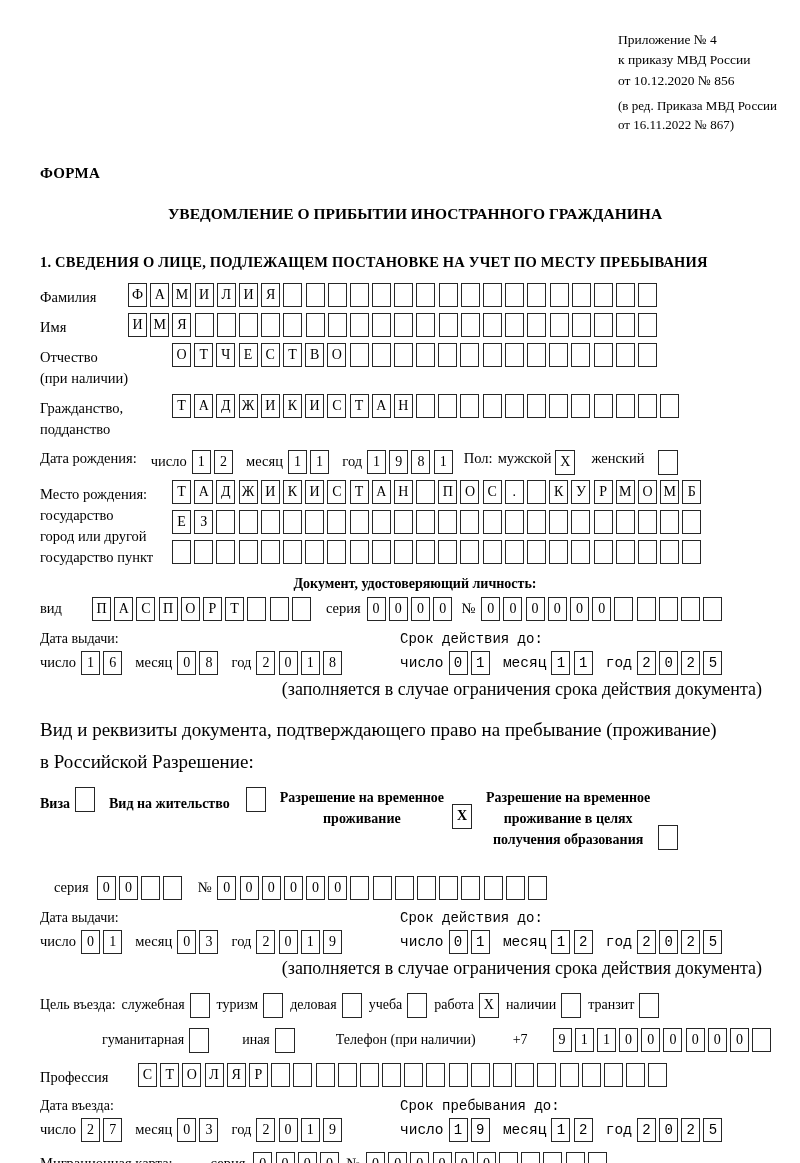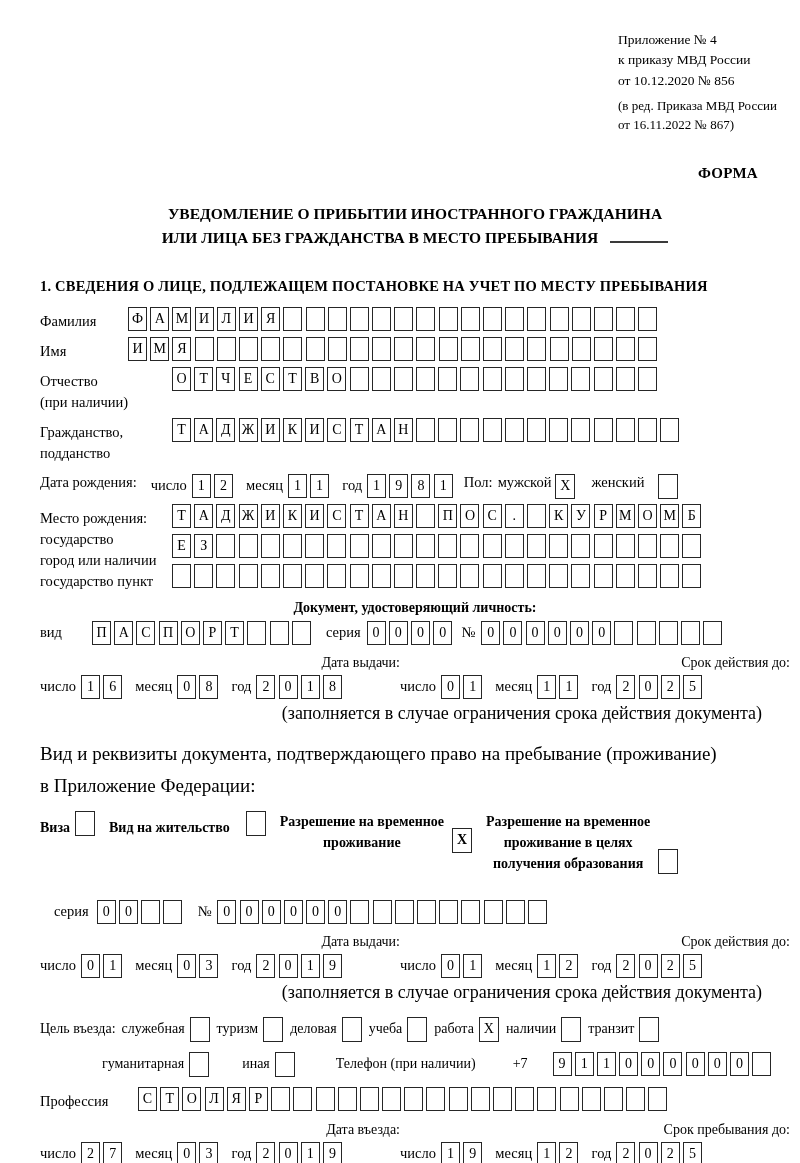--- a/index.html
+++ b/index.html
@@ -5,21 +5,21 @@
   * { box-sizing: border-box; }
   html, body { margin: 0; padding: 0; background: #ffffff; }
   .page {
     width: 800px; min-height: 1163px; background: #fff; color: #000;
     font-family: "Liberation Serif", "DejaVu Serif", serif;
     padding: 30px 10px 20px 40px; position: relative;
   }
   
   .hdr-right { margin-left: 578px; width: 200px; font-size: 13.5px; line-height: 1.5; }
   .hdr-right .amend { margin-top: 5px; font-size: 13px; }
-  .forma { text-align: right; padding-right: 32px; font-weight: bold; font-size: 15px; margin-top: 30px; letter-spacing: .3px; }
+  .forma { text-align: left; padding-right: 32px; font-weight: bold; font-size: 15px; margin-top: 30px; letter-spacing: .3px; }
   
   .title { text-align: center; font-weight: bold; font-size: 15.5px; margin-top: 20px; line-height: 1.55; }
   .blank { display: inline-block; width: 58px; border-bottom: 2px solid #3a3a3a; height: 13px; margin-left: 12px; }
   .sec-h { font-weight: bold; font-size: 14.5px; margin-top: 28px; letter-spacing: .2px; }
   
   .frow { display: flex; align-items: flex-start; margin-top: 5px; font-size: 14.5px; }
   .flabel { flex-shrink: 0; padding-top: 4px; line-height: 1.45; }
   .w78 { width: 88px; } .w110 { width: 132px; } .w122 { width: 132px; }
   .cells { display: flex; flex-wrap: nowrap; align-items: center; }
   .cell {
@@ -28,22 +28,22 @@
     font-size: 14px; flex-shrink: 0; background: #fff;
   }
   .checkbox {
     width: 20px; height: 25px; border: 1.6px solid #262626; display: inline-flex;
     align-items: center; justify-content: center; font-size: 14px; flex-shrink: 0; background:#fff;
   }
   .dw { margin: 0 5px 0 10px; }
   .dw:first-child { margin-left: 0; }
   .dategrp { display: flex; align-items: center; font-size: 14.5px; }
   .dates-row { display: flex; margin-top: 10px; }
-  .dcol1 { width: 360px; } .dcol2 { flex: 1; }
-  .dhead { text-align: right; font-size: 14px; margin-bottom: 4px; }
+  .dcol1 { width: 360px; } .dcol2 { flex: 1; font-family: Liberation Mono, monospace; }
+  .dhead { text-align: left; font-size: 14px; margin-bottom: 4px; }
   .note { text-align: right; font-size: 18px; margin-top: 4px; padding-right: 28px; }
   .doc-h { text-align: center; font-weight: bold; font-size: 14px; margin-top: 8px; }
   .intro { font-size: 19px; margin-top: 14px; line-height: 1.7; }
   .opts { display: flex; align-items: flex-start; margin-top: 8px; font-size: 14px; }
   .opt { display: flex; align-items: flex-end; margin-right: 14px; font-weight: bold; }
   .opt .checkbox { margin-left: 8px; }
   .opt-multi { text-align: center; line-height: 1.5; }
   .purpose { display: flex; align-items: center; font-size: 14px; margin-top: 14px; flex-wrap: nowrap; }
   .purpose .pitem { display: flex; align-items: center; margin-right: 7px; }
   .purpose .pitem span:first-child { margin-right: 5px; }
@@ -63,23 +63,20 @@
     <div class="amend">
       <div>(в ред. Приказа МВД России</div>
       <div>от 16.11.2022 № 867)</div>
     </div>
   </div>
 
   <div class="forma">ФОРМА</div>
 
   <div class="title">
     <div>УВЕДОМЛЕНИЕ О ПРИБЫТИИ ИНОСТРАННОГО ГРАЖДАНИНА</div>
-    <div>
-      <span>ИЛИ ЛИЦА БЕЗ ГРАЖДАНСТВА В МЕСТО ПРЕБЫВАНИЯ</span><span class="blank"></span>
-    </div>
   </div>
 
   <div class="sec-h">1. СВЕДЕНИЯ О ЛИЦЕ, ПОДЛЕЖАЩЕМ ПОСТАНОВКЕ НА УЧЕТ ПО МЕСТУ ПРЕБЫВАНИЯ</div>
 
   <div class="frow mt12">
     <div class="flabel w78">Фамилия</div>
     <div class="cells">
         <span class="cell">Ф</span>
         <span class="cell">А</span>
         <span class="cell">М</span>
@@ -225,21 +222,21 @@
     <span style="margin-left:5px;">мужской</span>
     <span class="checkbox" style="margin-left:4px;">X</span>
     <span style="margin-left:16px;">женский</span>
     <span class="checkbox" style="margin-left:14px;"></span>
   </div>
 
   <div class="frow">
     <div class="flabel w122">
       <div>Место рождения:</div>
       <div>государство</div>
-      <div>город или наличии</div>
+      <div>город или другой</div>
       <div>государство пункт</div>
     </div>
     <div>
       <div class="cells" style="margin-bottom:6px;">
           <span class="cell">Т</span>
           <span class="cell">А</span>
           <span class="cell">Д</span>
           <span class="cell">Ж</span>
           <span class="cell">И</span>
           <span class="cell">К</span>
@@ -399,21 +396,21 @@
             <span class="cell">2</span>
             <span class="cell">5</span>
           </span>
       </div>
     </div>
   </div>
   <div class="note">(заполняется в случае ограничения срока действия документа)</div>
 
   <div class="intro">
     <div>Вид и реквизиты документа, подтверждающего право на пребывание (проживание)</div>
-    <div>в Приложение Федерации:</div>
+    <div>в Российской Разрешение:</div>
   </div>
 
   <div class="opts">
     <div class="opt">
       <span>Виза</span>
       <span class="checkbox" style="margin-left:5px;"></span>
     </div>
     <div class="opt">
       <span>Вид на жительство</span>
       <span class="checkbox" style="margin-left:16px;"></span>

